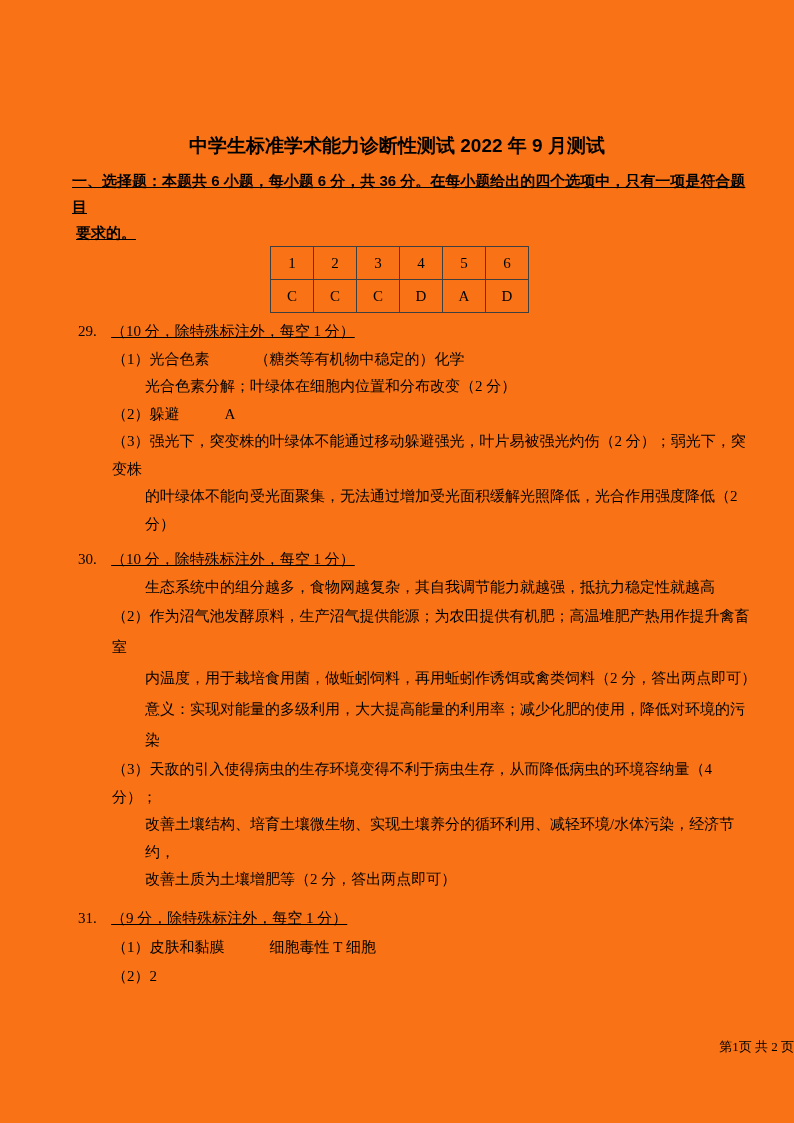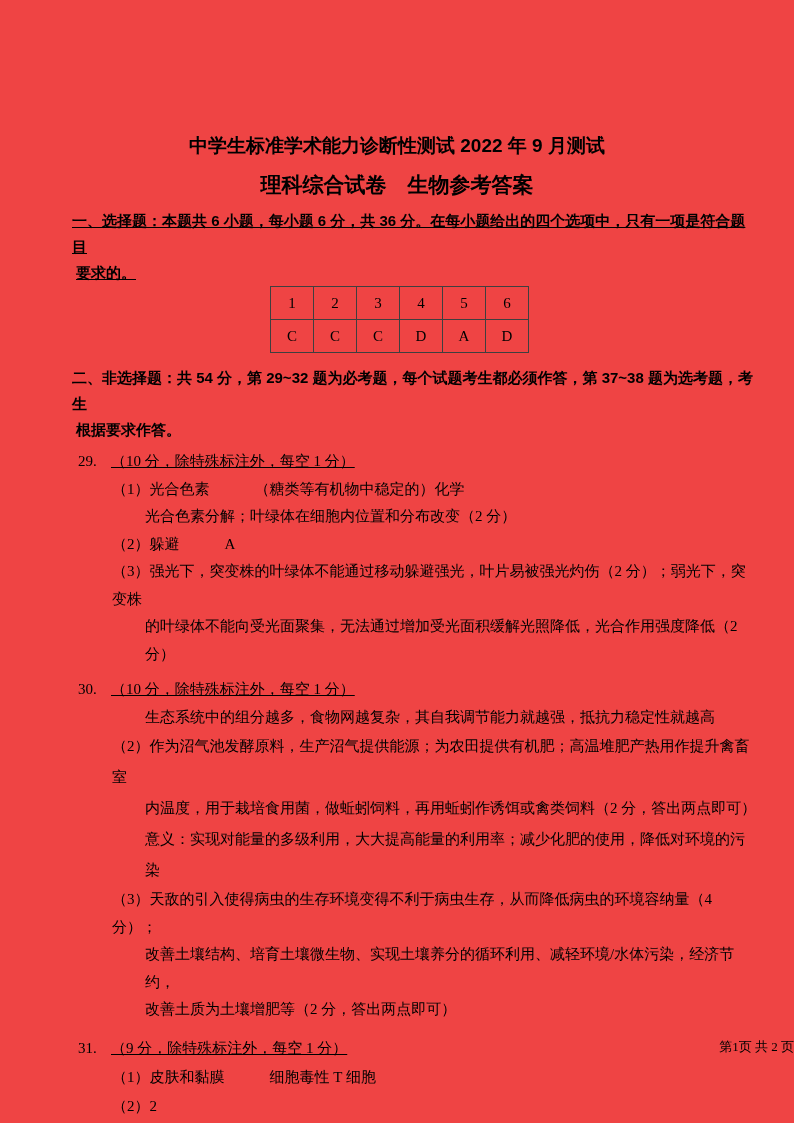--- a/index.html
+++ b/index.html
@@ -4,21 +4,21 @@
 <style>
   html, body {
     margin: 0;
     padding: 0;
     background: #ffffff;
   }
   .page {
     position: relative;
     width: 794px;
     height: 1123px;
-    background: #ef4444;
+    background: #f97316;
     overflow: hidden;
     font-family: "Liberation Serif", "DejaVu Serif", serif;
     font-size: 15px;
     color: #000000;
   }
   .doc-title {
     padding-top: 133px;
     text-align: center;
     font-family: "Liberation Sans", "DejaVu Sans", sans-serif;
     font-weight: 700;
@@ -78,21 +78,20 @@
     line-height: 18px;
   }
 </style>
 </head>
 <body>
 
 <div class="page">
 
   <div class="doc-title">中学生标准学术能力诊断性测试 2022 年 9 月测试</div>
 
-  <div class="doc-subtitle">理科综合试卷　生物参考答案</div>
 
   <div class="sec-heading sec1">
     <div class="sec-l1">一、选择题：本题共 6 小题，每小题 6 分，共 36 分。在每小题给出的四个选项中，只有一项是符合题目</div>
     <div class="sec-l2">要求的。</div>
   </div>
 
   <table class="answer-table">
     <tbody>
         <tr>
       <td>1</td>
@@ -106,24 +105,20 @@
       <td>C</td>
       <td>C</td>
       <td>C</td>
       <td>D</td>
       <td>A</td>
       <td>D</td>
     </tr>
   </tbody>
     </table>
 
-  <div class="sec-heading sec2">
-    <div class="sec-l1">二、非选择题：共 54 分，第 29~32 题为必考题，每个试题考生都必须作答，第 37~38 题为选考题，考生</div>
-    <div class="sec-l2">根据要求作答。</div>
-  </div>
 
   <div class="qblock q29">
     <div class="line q-head">
       <span class="q-num">29.</span><span>（10 分，除特殊标注外，每空 1 分）</span>
     </div>
     <div class="line ind-item">（1）光合色素　　　（糖类等有机物中稳定的）化学</div>
     <div class="line ind-cont">光合色素分解；叶绿体在细胞内位置和分布改变（2 分）</div>
     <div class="line ind-item">（2）躲避　　　A</div>
     <div class="line ind-item">（3）强光下，突变株的叶绿体不能通过移动躲避强光，叶片易被强光灼伤（2 分）；弱光下，突变株</div>
     <div class="line ind-cont">的叶绿体不能向受光面聚集，无法通过增加受光面积缓解光照降低，光合作用强度降低（2 分）</div>

